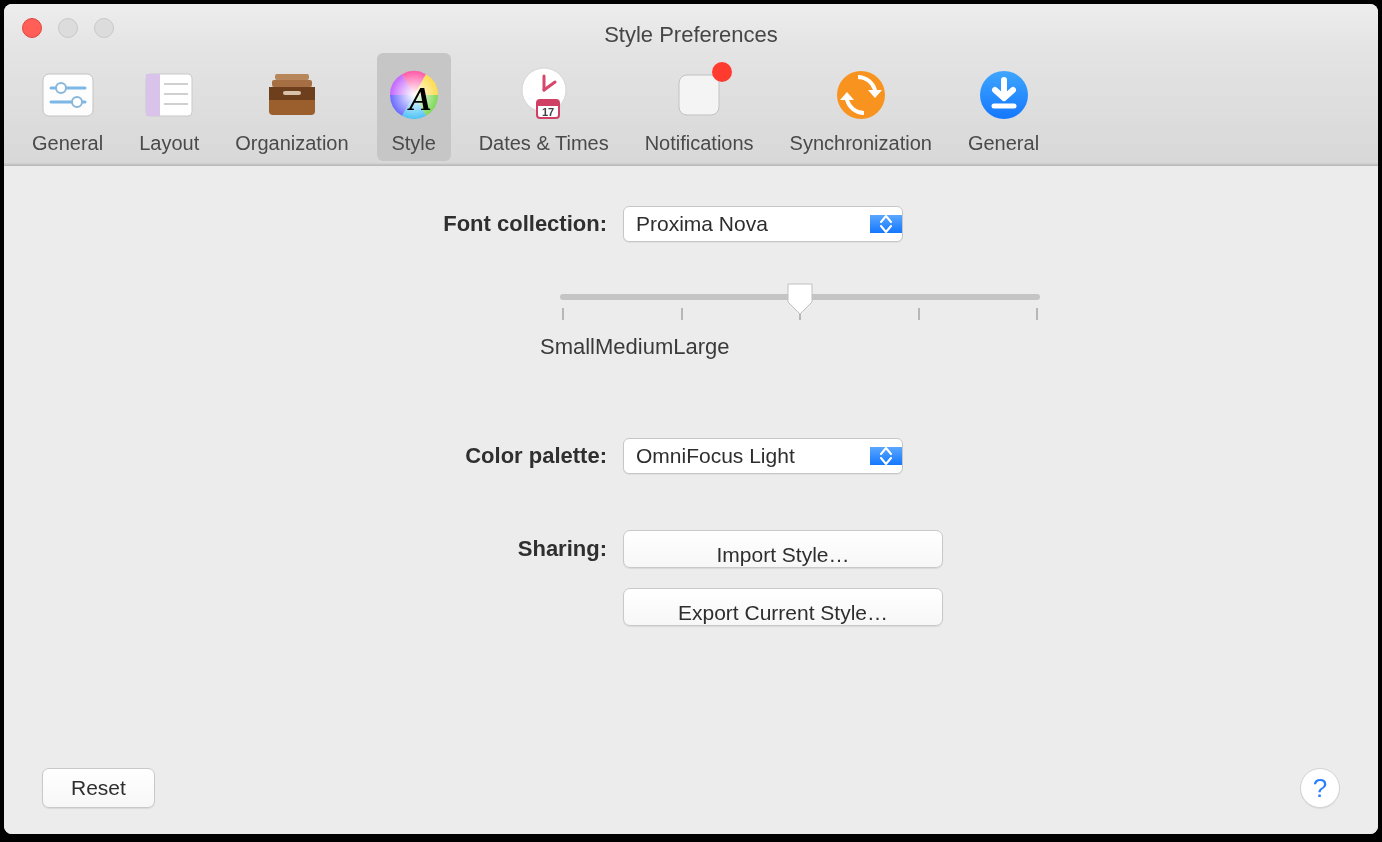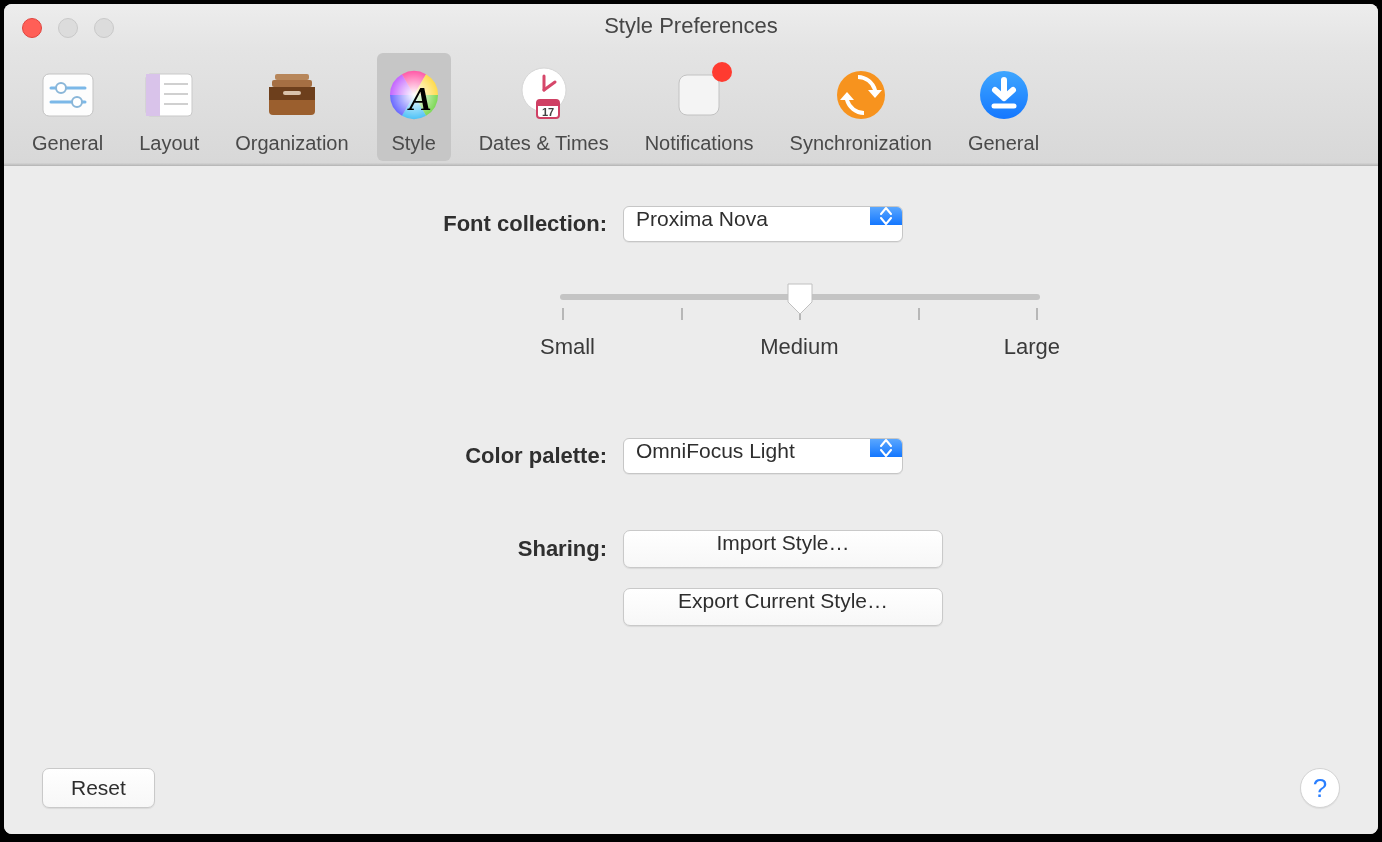--- a/index.html
+++ b/index.html
@@ -28,21 +28,21 @@
       display: flex;
       flex-direction: column;
       box-shadow: 0 0 0 1px rgba(0,0,0,0.15);
     }
 
     
     .titlebar {
       height: 44px;
       background: linear-gradient(to bottom, #ededed, #e4e4e4);
       display: flex;
-      align-items: center;
+      align-items: flex-end;
       position: relative;
       border-bottom: 0px solid #d0d0d0;
     }
 
     .traffic-lights {
       position: absolute;
       left: 18px;
       top: 14px;
       display: flex;
       gap: 16px;
@@ -141,21 +141,21 @@
 
     
     .combo {
       display: flex;
       width: 280px;
       height: 36px;
       background: #fff;
       border: 1px solid #c6c6c6;
       border-radius: 6px;
       overflow: hidden;
-      align-items: flex-start;
+      align-items: center;
       box-shadow: 0 1px 0 rgba(0,0,0,0.05);
     }
 
     .combo-text {
       flex: 1;
       padding: 0 12px;
       display: flex;
       align-items: center;
       font-size: 21px;
       color: #2e2e2e;
@@ -206,44 +206,42 @@
     }
 
     .slider-tick {
       width: 2px;
       height: 12px;
       background: #b7b7b7;
     }
 
     .slider-labels {
       display: flex;
-      justify-content: space-between;
       font-size: 22px;
       color: #3a3a3a;
       margin-top: 14px;
       width: 520px;
       margin-left: -20px;
-      gap: 25px;
     }
 
     .slider-labels span:nth-child(1) { text-align: left; }
     .slider-labels span:nth-child(2) { text-align: center; }
     .slider-labels span:nth-child(3) { text-align: right; }
 
     
     .push-button {
       width: 320px;
       height: 38px;
       background: linear-gradient(to bottom, #ffffff, #f7f7f7);
       border: 1px solid #c9c9c9;
       border-radius: 7px;
       font-size: 21px;
       color: #2e2e2e;
       display: flex;
-      align-items: flex-start;
+      align-items: flex-end;
       justify-content: center;
       box-shadow: 0 1px 1px rgba(0,0,0,0.08);
       cursor: default;
     }
 
     
     .footer {
       position: absolute;
       bottom: 26px;
       left: 0;

